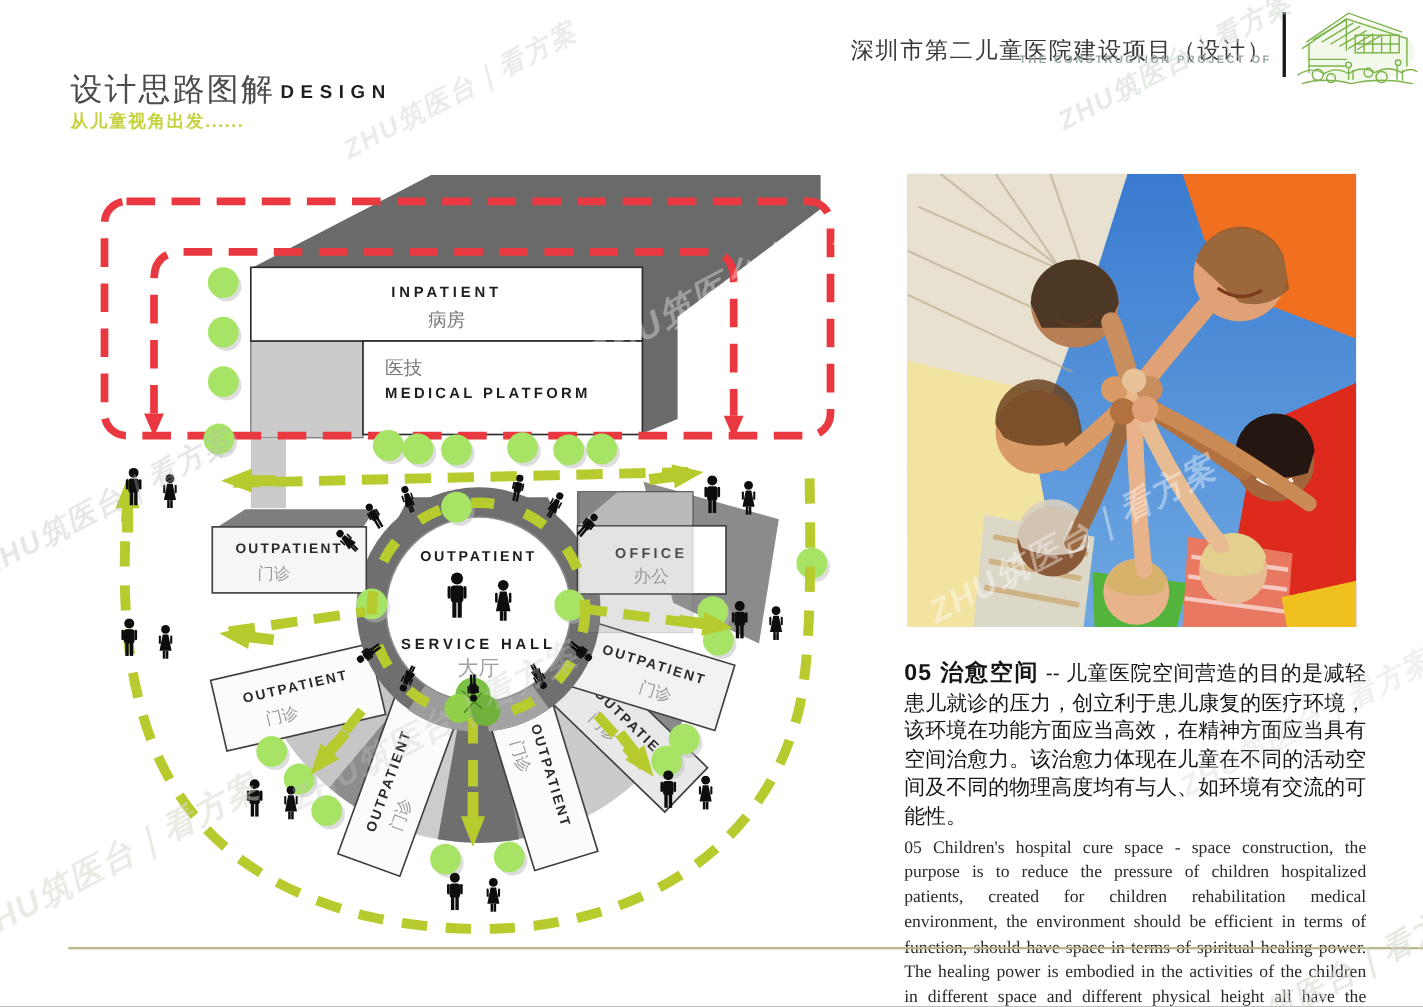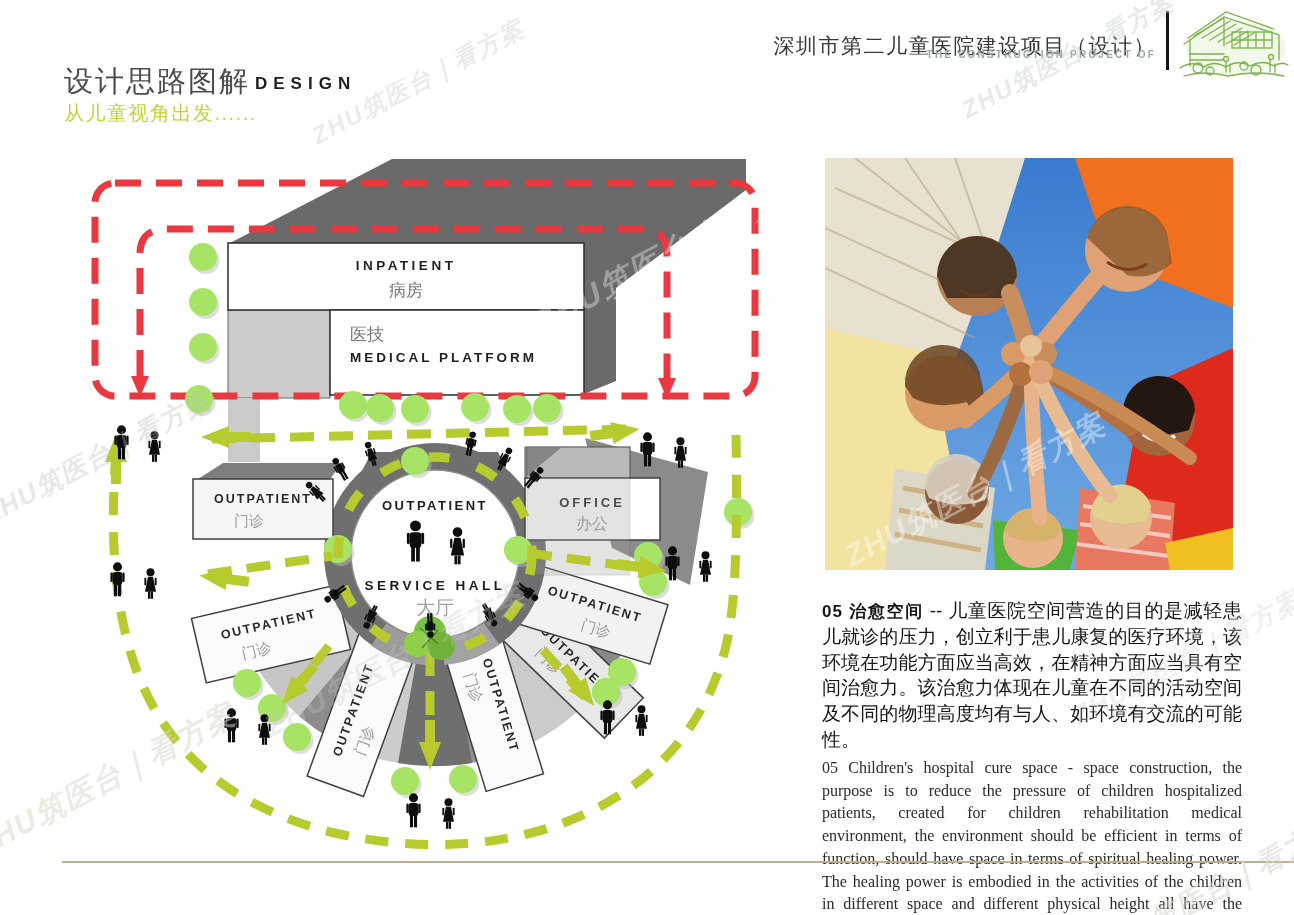--- a/index.html
+++ b/index.html
@@ -7,25 +7,25 @@
         font-family:"Liberation Sans",sans-serif;}
   .abs{position:absolute;}
   
   #title-cn{right:138px;top:16px;font-size:21px;color:#383838;letter-spacing:1.5px;font-weight:500;margin-top:16px;}
   #title-en{right:138px;top:47px;text-align:center;font-size:10px;font-weight:bold;
             letter-spacing:2.2px;color:#98a7a2;line-height:1.65;}
   #hdr-divider{left:1166px;top:11px;width:3px;height:59px;background:#161616;}
   
   #sec-cn{left:64px;top:62px;font-size:29px;color:#4c4c4c;letter-spacing:2px;}
   #sec-en{left:255px;top:74px;font-size:17px;font-weight:bold;letter-spacing:6px;color:#1f1f1f;}
-  #sec-sub{left:64px;top:100px;font-size:20px;color:#c5d23c;letter-spacing:1.5px;}
+  #sec-sub{left:64px;top:100px;font-size:16px;color:#c5d23c;letter-spacing:1.5px;font-weight:bold;}
   
   #article{left:822px;top:598px;width:420px;}
   #cn-para{font-size:19px;line-height:1.36;color:#151515;text-align:justify;margin:0;}
-  #cn-para b{font-size:17px;letter-spacing:1px;margin-top:15px;}
+  #cn-para b{font-size:21px;letter-spacing:1px;margin-top:15px;}
   #en-para{font-family:"Liberation Serif",serif;font-size:16px;line-height:1.42;color:#2a2a2a;
            text-align:justify;margin:4px 0 0 0;word-spacing:1.5px;}
   #bottom-rule{left:62px;top:861px;width:1232px;height:2px;background:#b9b287;}
   
   .wm{position:absolute;font-weight:bold;font-style:italic;letter-spacing:2px;
       transform:rotate(-28deg);pointer-events:none;white-space:nowrap;}
   svg text{font-family:"Liberation Sans",sans-serif;}
 </style>
 </head>
 <body>

